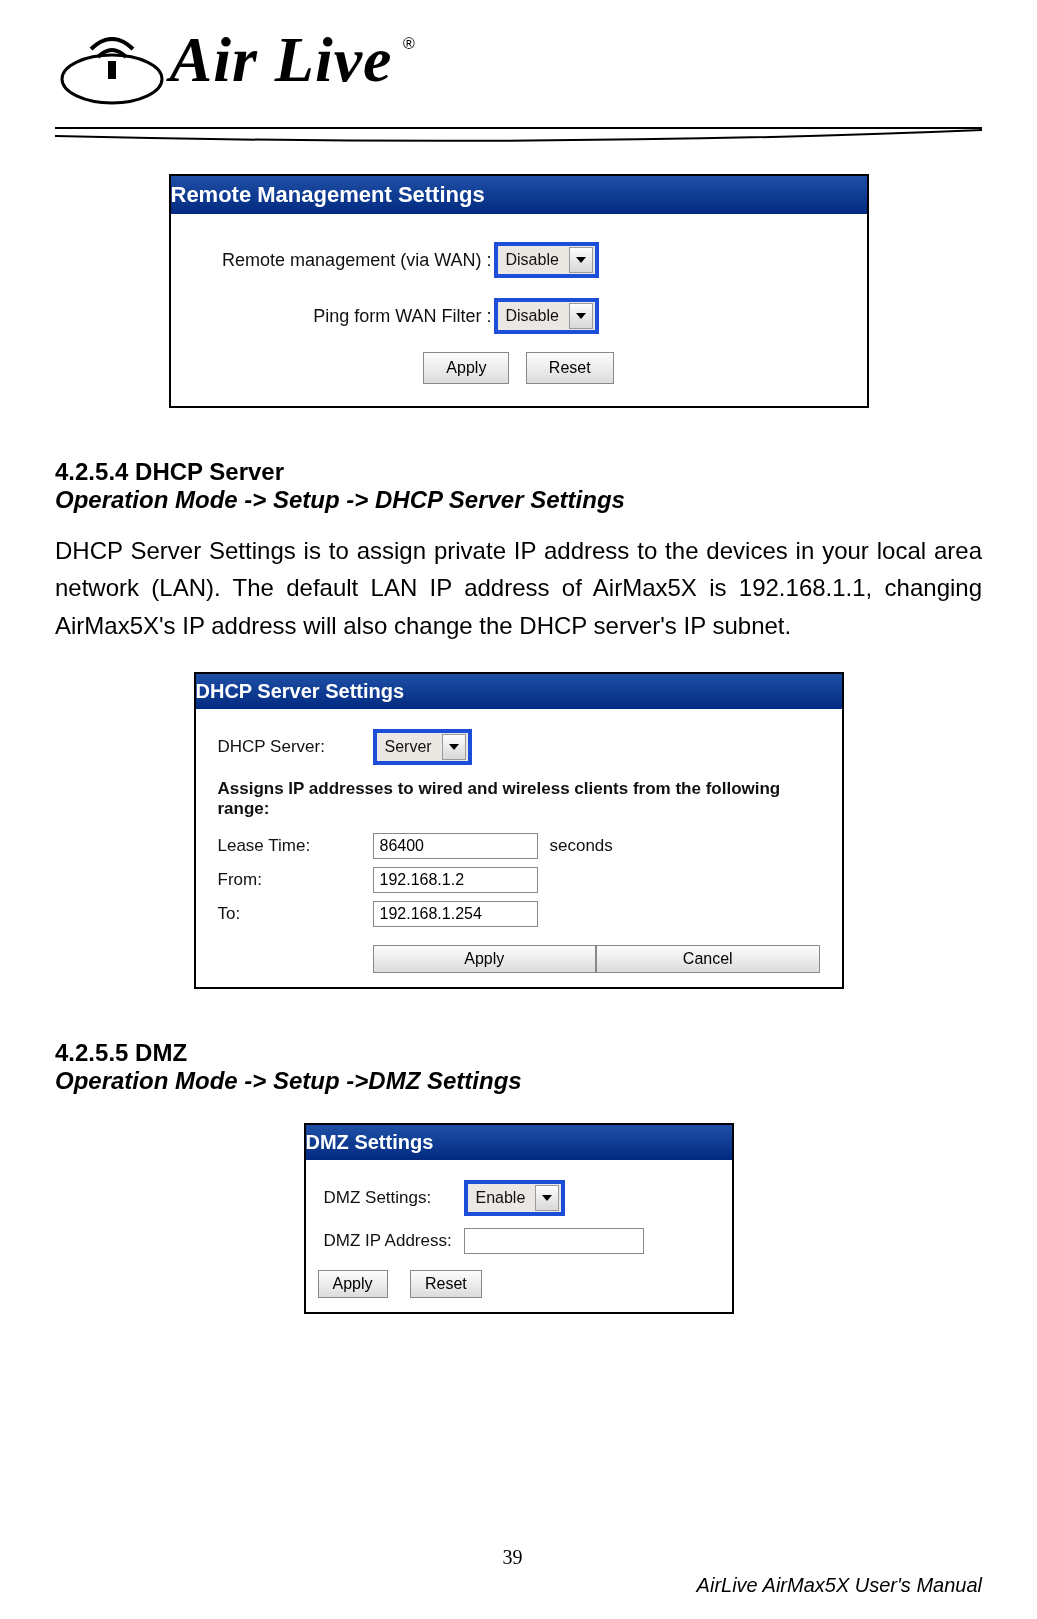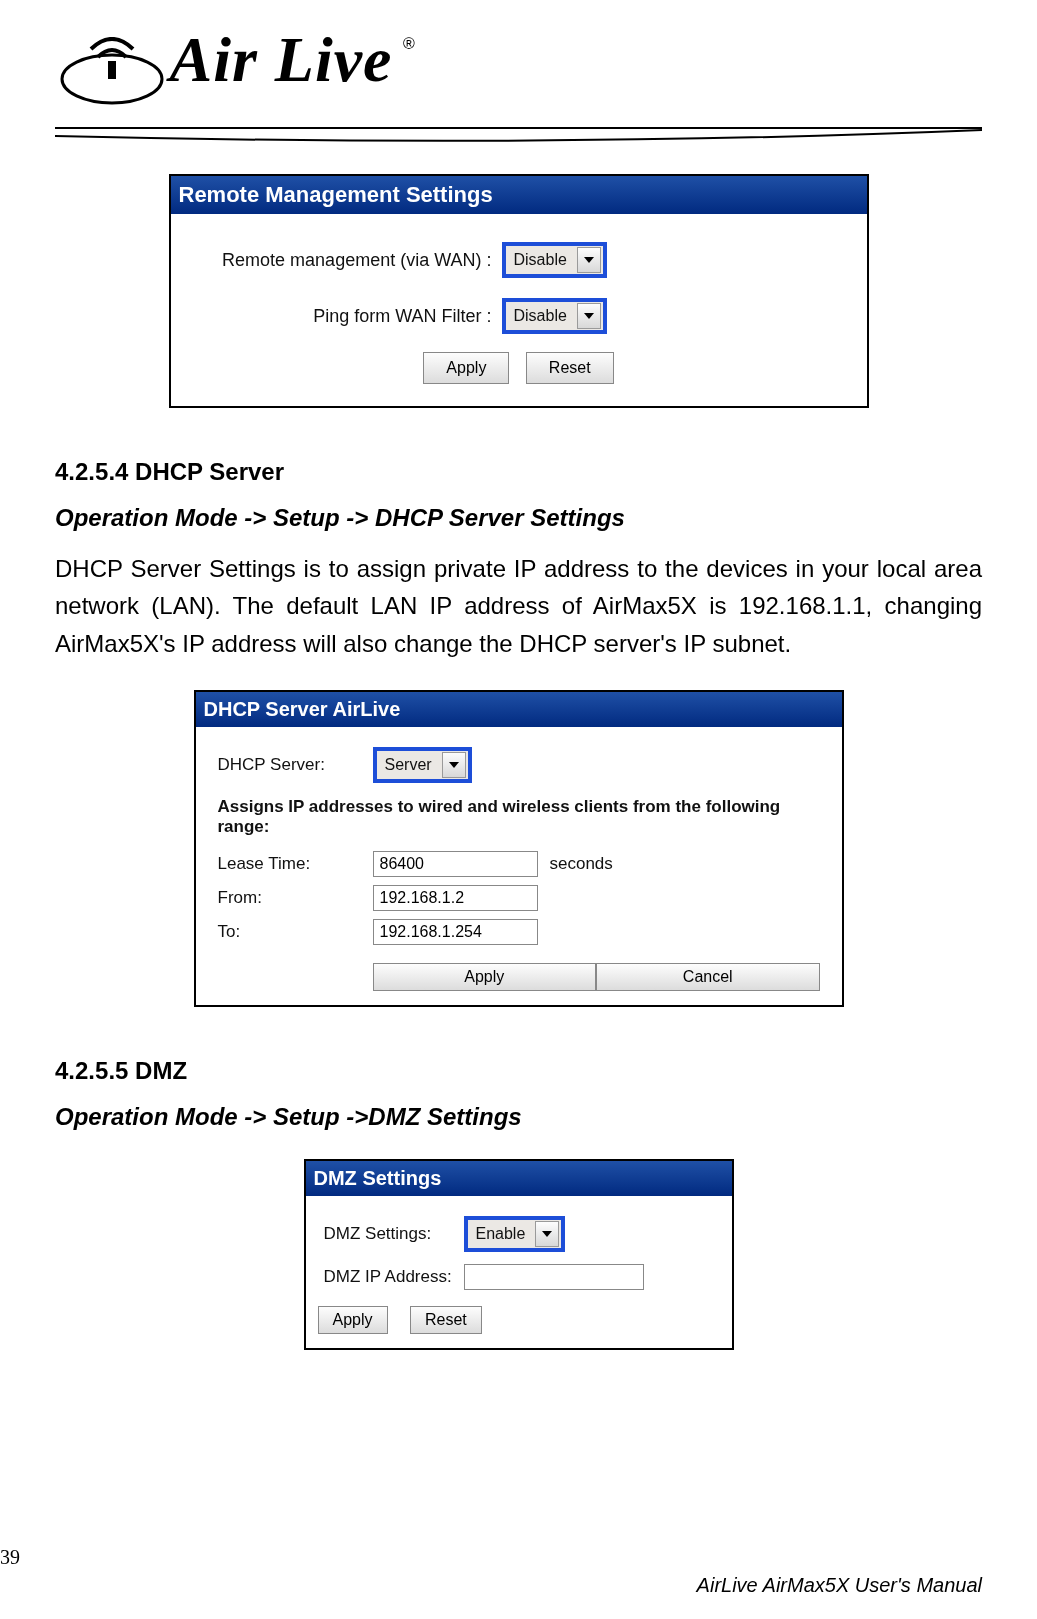--- a/index.html
+++ b/index.html
@@ -5,41 +5,41 @@
   html,body{margin:0;padding:0;background:#fff;color:#000;font-family:Arial,Helvetica,sans-serif}
   .page{width:1037px;min-height:1619px;margin:0 auto;position:relative;padding:18px 55px 30px 55px;box-sizing:border-box}
   .top-title{position:absolute;top:18px;right:55px;font-size:20px;font-family:Arial,Helvetica,sans-serif;letter-spacing:.5px}
   .logo{position:relative;margin-top:5px;margin-bottom:5px}
   .logo .word{font-family:"Times New Roman",serif;font-style:italic;font-weight:700;font-size:64px;letter-spacing:1px}
   .logo .swoosh{display:inline-block;vertical-align:middle}
   .logo .reg{font-size:16px;vertical-align:top;position:relative;top:12px;left:6px}
   .rule-wrap{margin-top:8px}
   .rule-wrap svg{display:block}
   .panel{margin:28px auto 0;border:2px solid #000;background:#fff;box-sizing:border-box}
-  .panel-hdr{background:linear-gradient(#1f50a6,#012a80);color:#fff;font-weight:700;font-family:Arial,Helvetica,sans-serif;font-size:22px;padding:6px 8px}
+  .panel-hdr{background:linear-gradient(#1f50a6,#012a80);color:#fff;font-weight:700;font-family:Arial,Helvetica,sans-serif;font-size:22px;padding:6px 0}
   .panel-body{padding:18px 16px}
   .row{display:flex;align-items:center;padding:10px 0}
-  .lbl-r{flex:0 0 305px;text-align:right;padding-right:10px;font-size:18px;color:#111}
+  .lbl-r{flex:0 0 305px;text-align:right;padding-right:2px;font-size:18px;color:#111}
   .lbl-l{flex:0 0 155px;text-align:left;padding-left:6px;font-size:17px;color:#111}
   .inset-select{display:inline-flex;align-items:center;border:4px solid #1d4ed8;background:#ebe8e4;height:28px}
   .inset-select .val{padding:0 8px;font-size:16px;color:#111}
   .inset-select .btn{width:22px;height:24px;margin:2px;background:linear-gradient(#fdfdfd,#d8d8d8);border:1px solid #9a9a9a;display:flex;align-items:center;justify-content:center}
   .inset-select .btn svg{display:block}
   .btn3d{display:inline-flex;align-items:center;justify-content:center;height:30px;padding:0 22px;background:linear-gradient(#fdfdfd,#dcdcdc);border:1px solid #888;font-size:16px;color:#000}
   .btn-row{text-align:center;padding:8px 0 4px}
   .btn-row .btn3d{margin:0 6px}
   .wide-btns{display:flex;width:100%;margin-top:14px}
   .wide-btns .btn3d{flex:1;margin:0;height:26px}
   .text-input{border:1px solid #888;height:26px;padding:1px 6px;font-size:16px;box-sizing:border-box;background:#fff}
   .sec-head{font-weight:700;font-size:24px;margin-top:50px}
-  .sec-sub{font-weight:700;font-style:italic;font-size:24px;margin-top:18px}
+  .sec-sub{font-weight:700;font-style:italic;font-size:24px;}
   .sec-p{font-size:24px;margin-top:18px;line-height:1.55;text-align:justify}
   .assign-note{font-weight:700;font-size:17px;color:#111;padding:8px 6px 10px}
   .suffix{padding-left:12px;font-size:17px;color:#111}
-  .footer-num{position:absolute;left:0;right:12px;bottom:50px;font-family:"Times New Roman",serif;font-size:20px}
+  .footer-num{position:absolute;left:0;right:12px;bottom:50px;text-align:center;font-family:"Times New Roman",serif;font-size:20px}
   .footer-txt{position:absolute;right:55px;bottom:22px;font-style:italic;font-size:20px}
 </style>
 </head>
 <body>
 
 <div class="page">
 
 
   <div class="logo">
     <span class="swoosh">
@@ -91,21 +91,21 @@
         <span class="btn3d">Reset</span>
       </div>
     </div>
   </div>
 
   <div class="sec-head">4.2.5.4    DHCP Server</div>
   <div class="sec-sub">Operation Mode -&gt; Setup -&gt; DHCP Server Settings</div>
   <div class="sec-p">DHCP Server Settings is to assign private IP address to the devices in your local area network (LAN). The default LAN IP address of AirMax5X is 192.168.1.1, changing AirMax5X's IP address will also change the DHCP server's IP subnet.</div>
 
   <div class="panel" style="width:650px">
-    <div class="panel-hdr" style="font-size:20px">DHCP Server AirLive</div>
+    <div class="panel-hdr" style="font-size:20px">DHCP Server Settings</div>
     <div class="panel-body" style="padding:14px 16px">
       <div class="row" style="padding:6px 0">
         <div class="lbl-l">DHCP Server:</div>
         <div class="inset-select">
           <span class="val">Server</span>
           <span class="btn">
               <svg width="10" height="6">
                 <path d="M0 0 L10 0 L5 6 Z" fill="#000"></path>
               </svg>
             </span>

